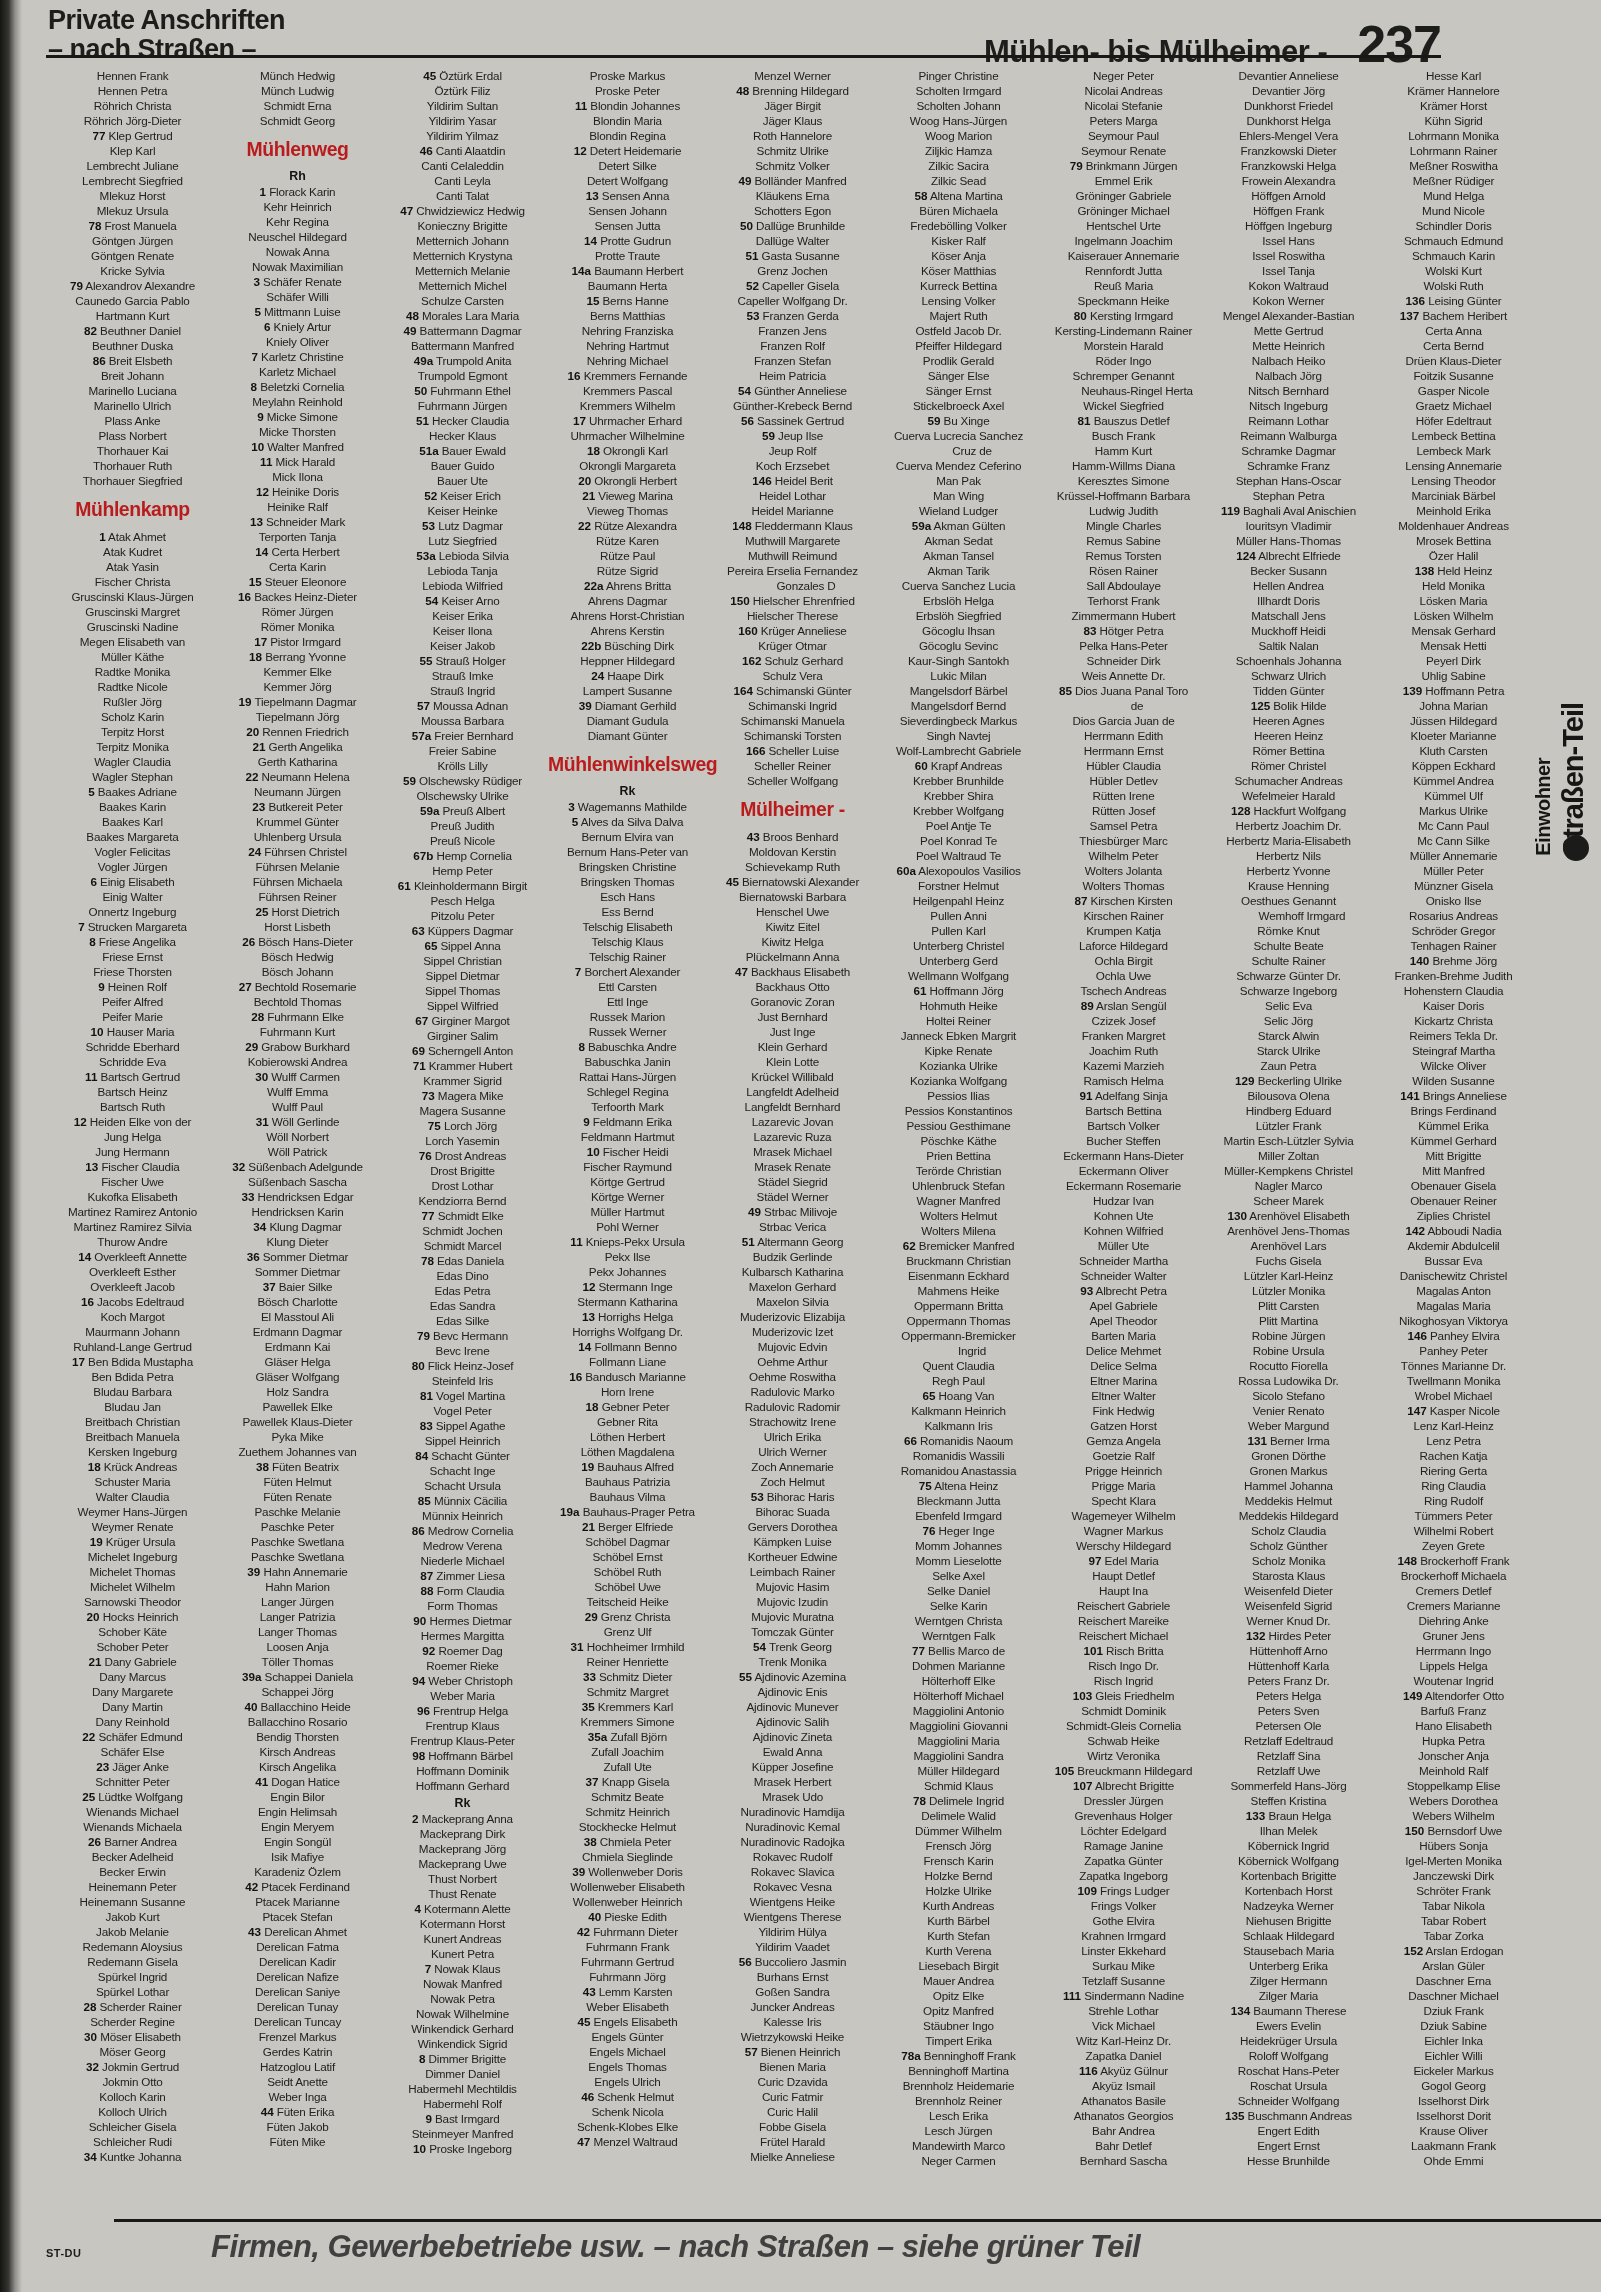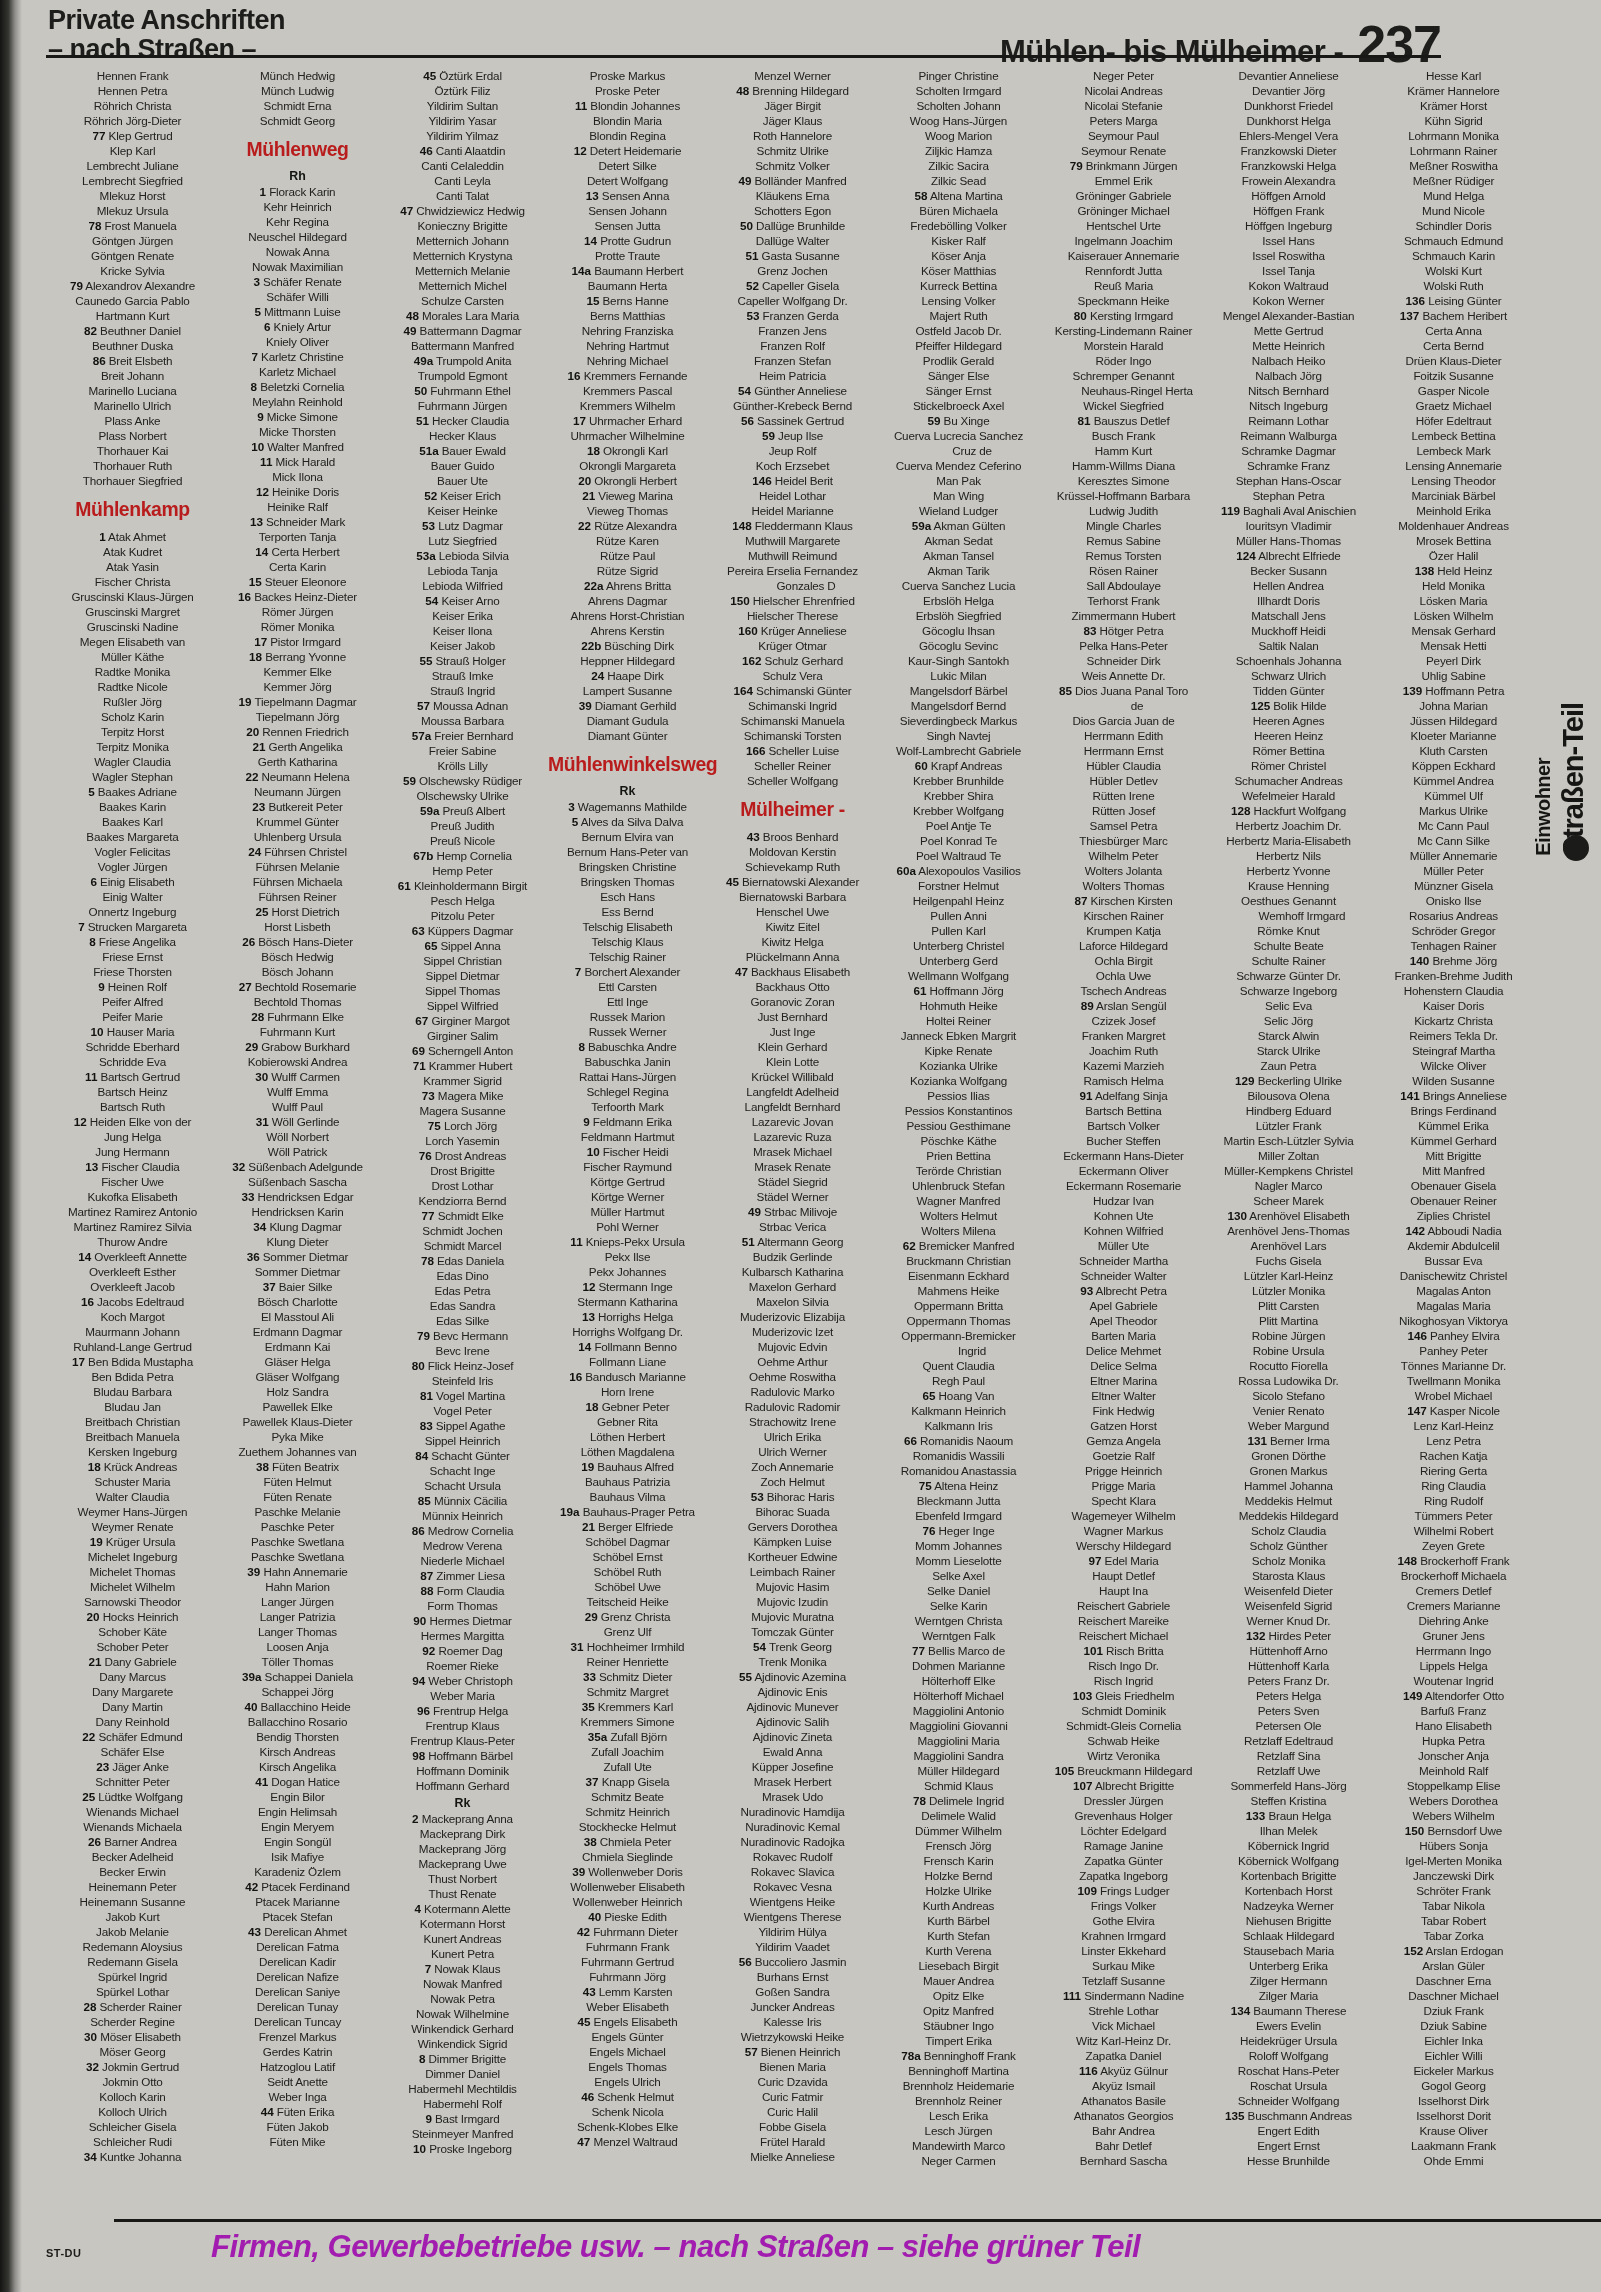--- a/index.html
+++ b/index.html
@@ -7,42 +7,42 @@
     width:1602px;height:2292px;position:relative;
     background:#c7c6c1;
     font-family:"Liberation Sans",sans-serif;
     color:#1d1d1b;overflow:hidden;
   }
   
   .binding{position:absolute;left:0;top:0;width:22px;height:2292px;
     background:linear-gradient(90deg,#141412 0%,#343431 38%,#8f8e8a 68%,rgba(199,198,193,0) 100%);}
   
   .hdr-left{position:absolute;left:48px;top:6px;font-weight:bold;font-size:27px;line-height:29px;letter-spacing:-0.5px;}
-  .hdr-right{position:absolute;right:161px;top:14px;display:flex;align-items:baseline;gap:14px;}
+  .hdr-right{position:absolute;right:161px;top:14px;display:flex;align-items:baseline;gap:30px;}
   .hdr-range{font-weight:bold;font-size:31px;letter-spacing:-0.5px;}
   .hdr-page{font-weight:bold;font-size:52px;letter-spacing:-1px;}
   .hdr-rule{position:absolute;left:46px;top:55px;width:1395px;height:3px;background:#181816;}
   
   .cols{position:absolute;left:0;top:68px;width:1602px;height:2154px;text-align:center;}
   .col{position:absolute;top:0;width:159px;}
   .entry{font-size:11.7px;line-height:15px;white-space:nowrap;letter-spacing:-0.2px;color:#222220;}
   .entry b{font-weight:bold;color:#121210;letter-spacing:0;}
   .cont{padding-left:27px;}
   .street{font-weight:bold;font-size:19.4px;line-height:22px;margin:10px 0 9px;letter-spacing:-0.4px;color:#b91c1c;white-space:nowrap;}
   .dist{font-weight:bold;font-size:12.4px;line-height:15px;margin-top:3px;color:#141412;}
   
   .side-tab{position:absolute;left:1532px;top:595px;height:261px;display:flex;align-items:flex-end;gap:2px;}
   .vtext{writing-mode:vertical-rl;transform:rotate(180deg);font-weight:bold;white-space:nowrap;color:#161614;}
   .vtext.small{font-size:20px;letter-spacing:-0.5px;}
   .vtext.big{font-size:29px;letter-spacing:-1px;}
   .tab-bullet{position:absolute;left:1563px;top:835px;width:26px;height:26px;border-radius:50%;background:#1b1b19;}
   
   .ftr-rule{position:absolute;left:114px;top:2219px;width:1488px;height:3px;background:#181816;}
   .ftr-code{position:absolute;left:46px;top:2247px;font-size:11px;font-weight:bold;letter-spacing:0.5px;}
-  .ftr-notice{position:absolute;left:211px;top:2229px;font-size:31px;font-weight:bold;font-style:italic;letter-spacing:-0.5px;white-space:nowrap;color:#a21caf;}
+  .ftr-notice{position:absolute;left:211px;top:2229px;font-size:31px;font-weight:bold;font-style:italic;letter-spacing:-0.5px;white-space:nowrap;color:#404040;}
 </style>
 </head>
 <body>
 
 <div class="binding"></div>
 
 <div class="hdr-left">
   <div>Private Anschriften</div>
   <div>– nach Straßen –</div>
 </div>

